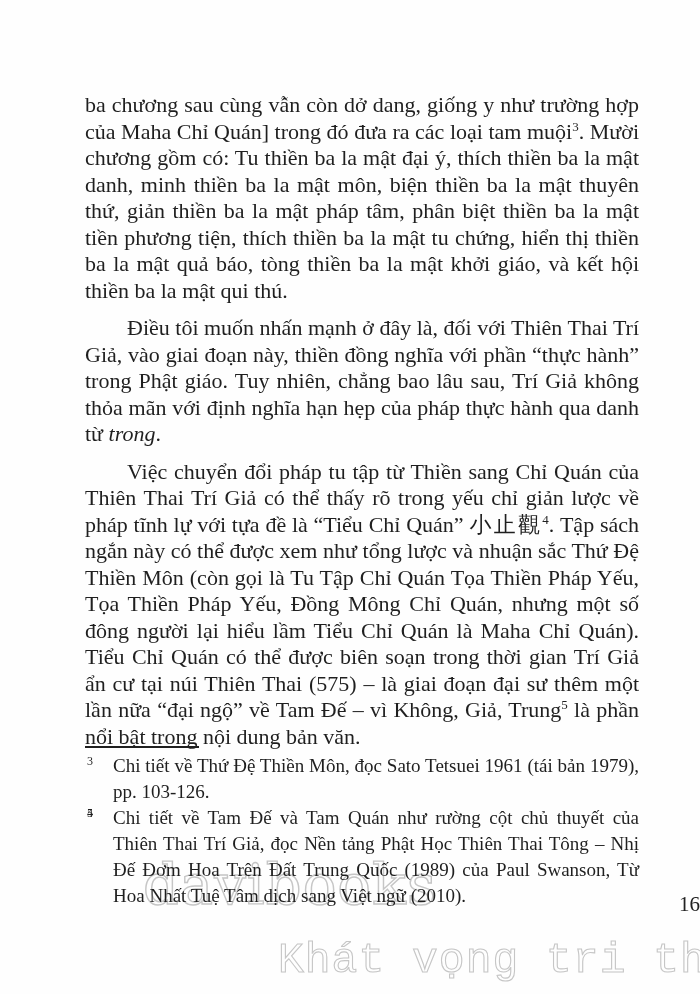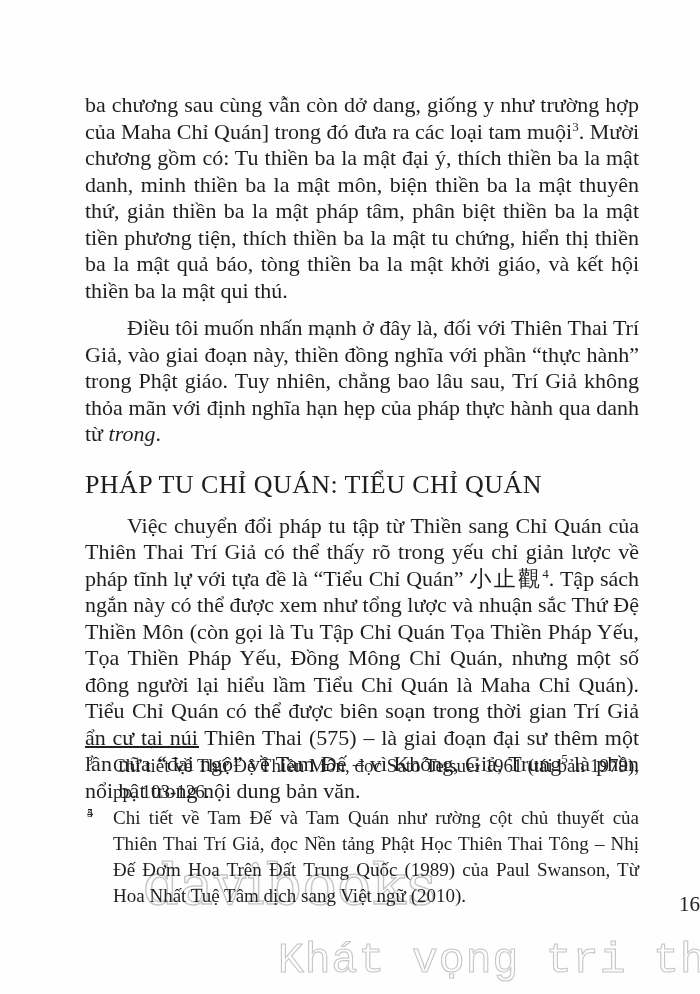--- a/index.html
+++ b/index.html
@@ -115,21 +115,20 @@
 <body>
 
 <div class="page">
 
   <main class="body-text">
 
     <p class="para"><span>ba chương sau cùng vẫn còn dở dang, giống y như trường hợp của Maha Chỉ Quán] trong đó đưa ra các loại tam muội</span><sup class="ref">3</sup><span>. Mười chương gồm có: Tu thiền ba la mật đại ý, thích thiền ba la mật danh, minh thiền ba la mật môn, biện thiền ba la mật thuyên thứ, giản thiền ba la mật pháp tâm, phân biệt thiền ba la mật tiền phương tiện, thích thiền ba la mật tu chứng, hiển thị thiền ba la mật quả báo, tòng thiền ba la mật khởi giáo, và kết hội thiền ba la mật qui thú.</span></p>
 
     <p class="para indented"><span>Điều tôi muốn nhấn mạnh ở đây là, đối với Thiên Thai Trí Giả, vào giai đoạn này, thiền đồng nghĩa với phần “thực hành” trong Phật giáo. Tuy nhiên, chẳng bao lâu sau, Trí Giả không thỏa mãn với định nghĩa hạn hẹp của pháp thực hành qua danh từ </span><em class="term">trong</em><span>.</span></p>
 
-    <h2 class="section-heading">PHÁP TU CHỈ QUÁN: TIỂU CHỈ QUÁN</h2>
 
     <p class="para indented"><span>Việc chuyển đổi pháp tu tập từ Thiền sang Chỉ Quán của Thiên Thai Trí Giả có thể thấy rõ trong yếu chỉ giản lược về pháp tĩnh lự với tựa đề là “Tiểu Chỉ Quán” </span><span class="cjk">小止觀</span><sup class="ref">4</sup><span>. Tập sách ngắn này có thể được xem như tổng lược và nhuận sắc Thứ Đệ Thiền Môn (còn gọi là Tu Tập Chỉ Quán Tọa Thiền Pháp Yếu, Tọa Thiền Pháp Yếu, Đồng Mông Chỉ Quán, nhưng một số đông người lại hiểu lầm Tiểu Chỉ Quán là Maha Chỉ Quán). Tiểu Chỉ Quán có thể được biên soạn trong thời gian Trí Giả ẩn cư tại núi Thiên Thai (575) – là giai đoạn đại sư thêm một lần nữa “đại ngộ” về Tam Đế – vì Không, Giả, Trung</span><sup class="ref">5</sup><span> là phần nổi bật trong nội dung bản văn.</span></p>
 
   </main>
 
   <section class="footnotes">
     <div class="fn-rule"></div>
 
     <div class="footnote">
       <sup class="fn-num">3</sup>

